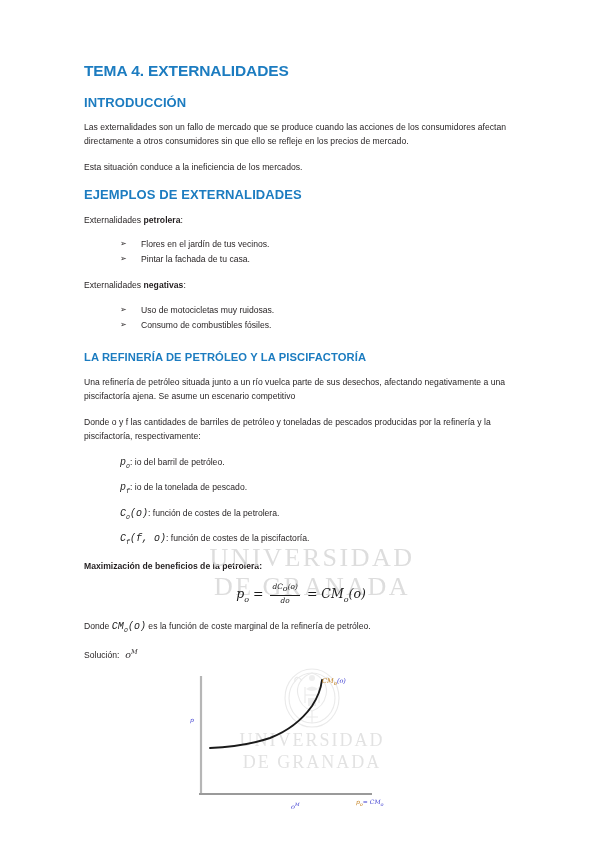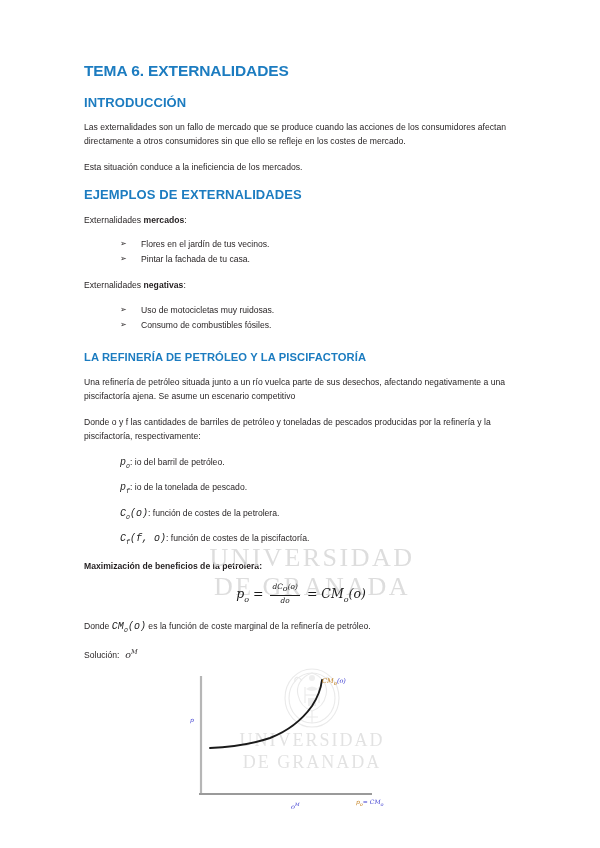--- a/index.html
+++ b/index.html
@@ -230,31 +230,31 @@
         <path d="M28 33 h8 v8 h-8 Z"></path>
       </g>
     </svg>
 
     <div class="wm-text wm-uni">UNIVERSIDAD</div>
     <div class="wm-text wm-gra">DE GRANADA</div>
   </div>
 
   <div class="content">
 
-    <h1 class="doc-title">TEMA 6. EXTERNALIDADES</h1>
+    <h1 class="doc-title">TEMA 4. EXTERNALIDADES</h1>
 
     <h2 class="h2">INTRODUCCIÓN</h2>
 
-    <p class="body">Las externalidades son un fallo de mercado que se produce cuando las acciones de los consumidores afectan directamente a otros consumidores sin que ello se refleje en los costes de mercado.</p>
+    <p class="body">Las externalidades son un fallo de mercado que se produce cuando las acciones de los consumidores afectan directamente a otros consumidores sin que ello se refleje en los precios de mercado.</p>
 
     <p class="body">Esta situación conduce a la ineficiencia de los mercados.</p>
 
     <h2 class="h2">EJEMPLOS DE EXTERNALIDADES</h2>
 
-    <p class="body tight"><span>Externalidades </span><b>mercados</b><span>:</span></p>
+    <p class="body tight"><span>Externalidades </span><b>petrolera</b><span>:</span></p>
 
     <ul class="arrow-list">
       <li><span class="arrow">➢</span><span>Flores en el jardín de tus vecinos.</span></li>
       <li><span class="arrow">➢</span><span>Pintar la fachada de tu casa.</span></li>
     </ul>
 
     <p class="body tight"><span>Externalidades </span><b>negativas</b><span>:</span></p>
 
     <ul class="arrow-list">
       <li><span class="arrow">➢</span><span>Uso de motocicletas muy ruidosas.</span></li>

